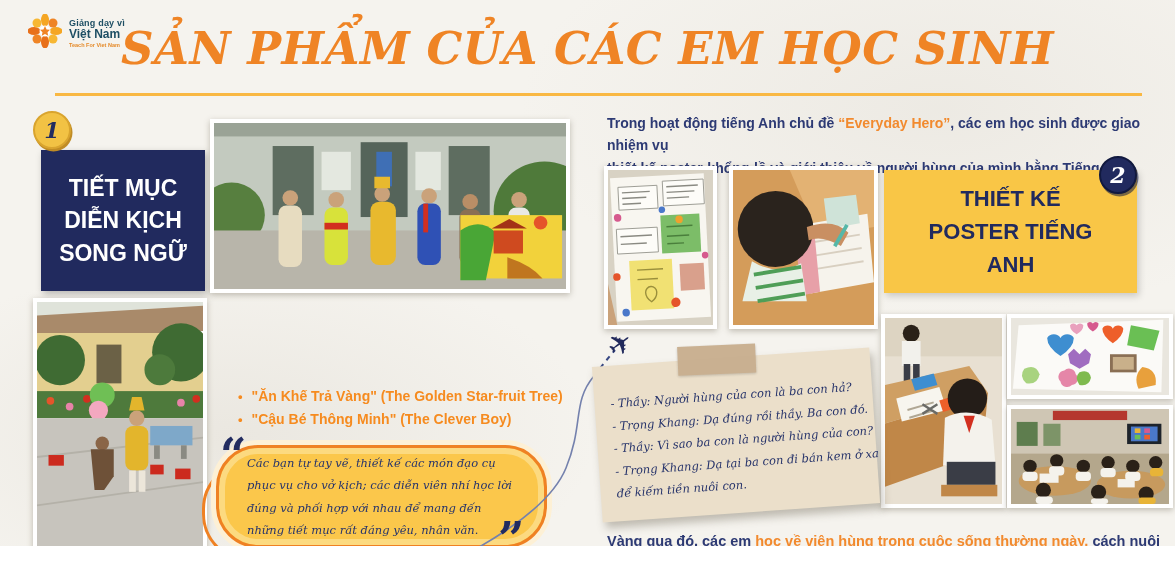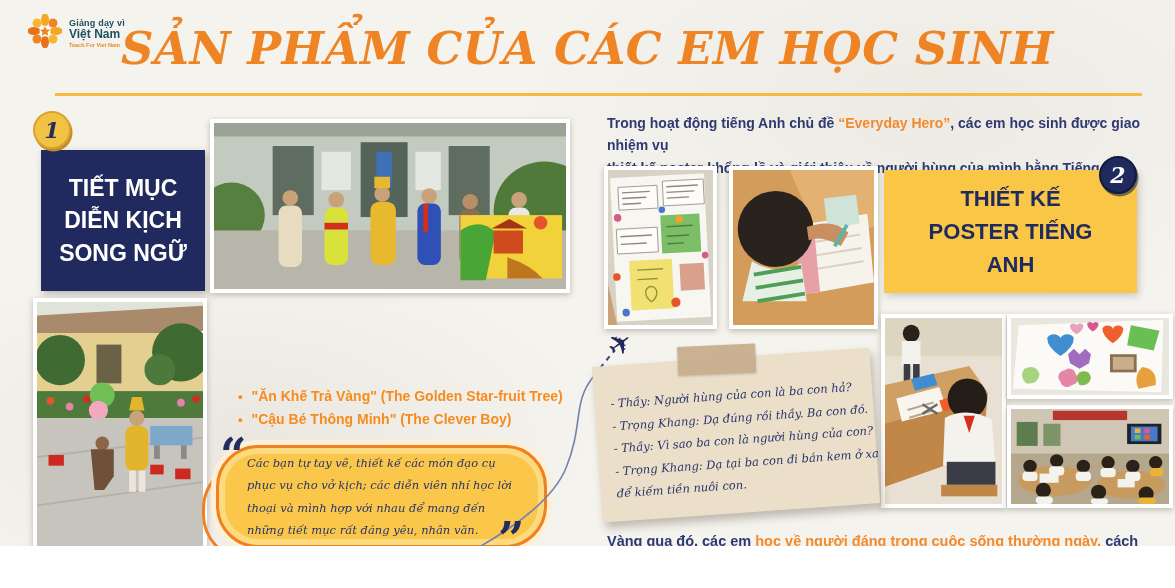--- a/index.html
+++ b/index.html
@@ -203,21 +203,21 @@
   </div>
 
 
   <ul class="abs plays">
       <li class="play-item">"Ăn Khế Trả Vàng" (The Golden Star-fruit Tree)</li>
       <li class="play-item">"Cậu Bé Thông Minh" (The Clever Boy)</li>
     </ul>
 
   <div class="abs bubble-offset"></div>
   <div class="abs bubble">
-    <p class="bubble-text">Các bạn tự tay vẽ, thiết kế các món đạo cụ phục vụ cho vở kịch; các diễn viên nhí học lời thoại và mình hợp với nhau để mang đến những tiết mục rất đáng yêu, nhân văn.</p>
+    <p class="bubble-text">Các bạn tự tay vẽ, thiết kế các món đạo cụ phục vụ cho vở kịch; các diễn viên nhí học lời đúng và phối hợp với nhau để mang đến những tiết mục rất đáng yêu, nhân văn.</p>
   </div>
   <div class="abs q-open">“</div>
   <div class="abs q-close">”</div>
 
   <div class="abs intro2">
     <div><span style="color: rgb(45, 58, 116);">Trong hoạt động tiếng Anh chủ đề </span><span style="color: rgb(242, 138, 46);">“Everyday Hero”</span><span style="color: rgb(45, 58, 116);">, các em học sinh được giao nhiệm vụ</span></div>
     <div><span style="color: rgb(45, 58, 116);">thiết kế poster-khổng-lồ và giới thiệu về người hùng của mình bằng Tiếng Anh.</span></div>
   </div>
 
   <div class="abs photo ph-notes">
@@ -357,17 +357,17 @@
         <rect x="120" y="68" width="16" height="10" rx="4"></rect>
           <rect x="26" y="95" width="18" height="8" rx="4"></rect>
         <rect x="84" y="97" width="18" height="6" rx="3"></rect>
       </g>
       <rect x="134" y="96" width="18" height="7" rx="3" fill="#e8b437"></rect>
       <rect x="146" y="64" width="14" height="9" rx="4" fill="#e8b437"></rect>
     </svg>
   </div>
 
   <div class="abs outro">
-    <div><span style="color: rgb(45, 58, 116);">Vàng qua đó, các em </span><span style="color: rgb(242, 138, 46);">học về người đáng trong cuộc sống thường ngày,</span><span style="color: rgb(45, 58, 116);"> cách nuôi dưỡng</span></div>
+    <div><span style="color: rgb(45, 58, 116);">Vàng qua đó, các em </span><span style="color: rgb(242, 138, 46);">học về viên hùng trong cuộc sống thường ngày,</span><span style="color: rgb(45, 58, 116);"> cách nuôi dưỡng</span></div>
     <div><span style="color: rgb(242, 138, 46);">lòng biết ơn, sự trân trọng,</span><span style="color: rgb(45, 58, 116);"> cùng </span><span style="color: rgb(242, 138, 46);">lòng can đảm</span><span style="color: rgb(45, 58, 116);"> để bày tỏ tình cảm với người mình yêu mến.</span></div>
   </div>
 
 </div>
 
 </body></html>

